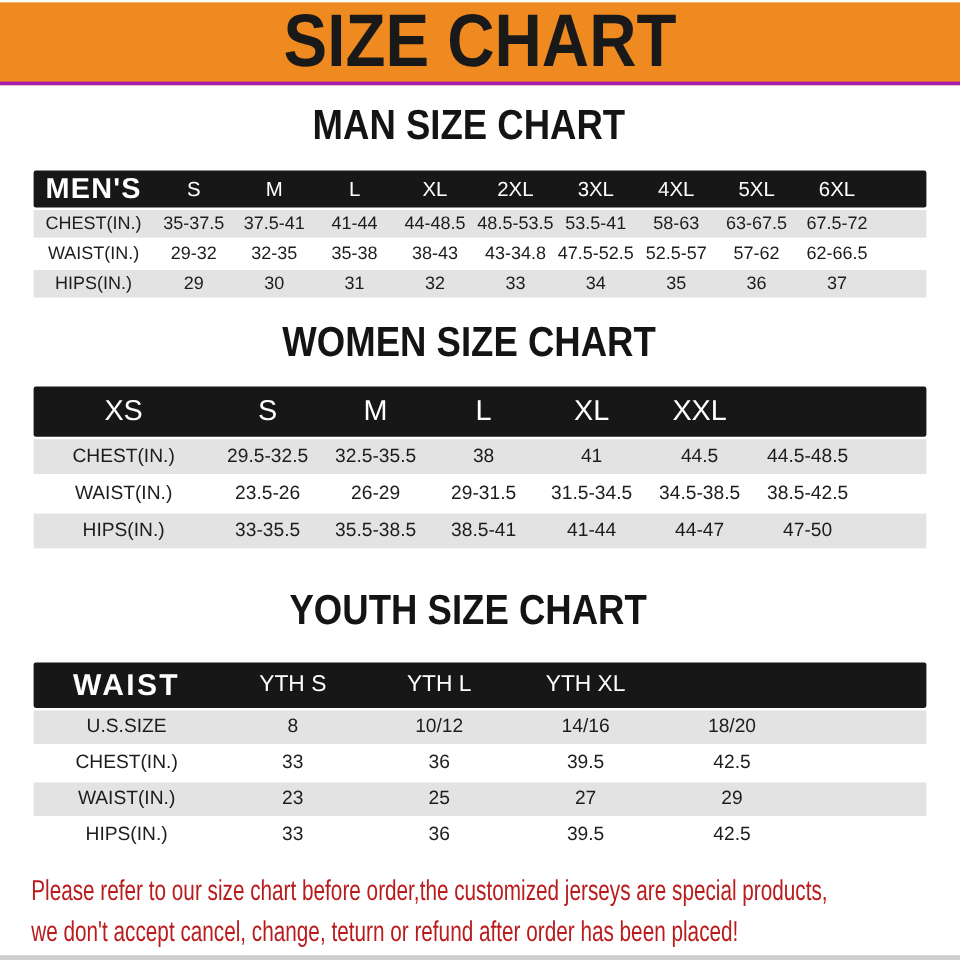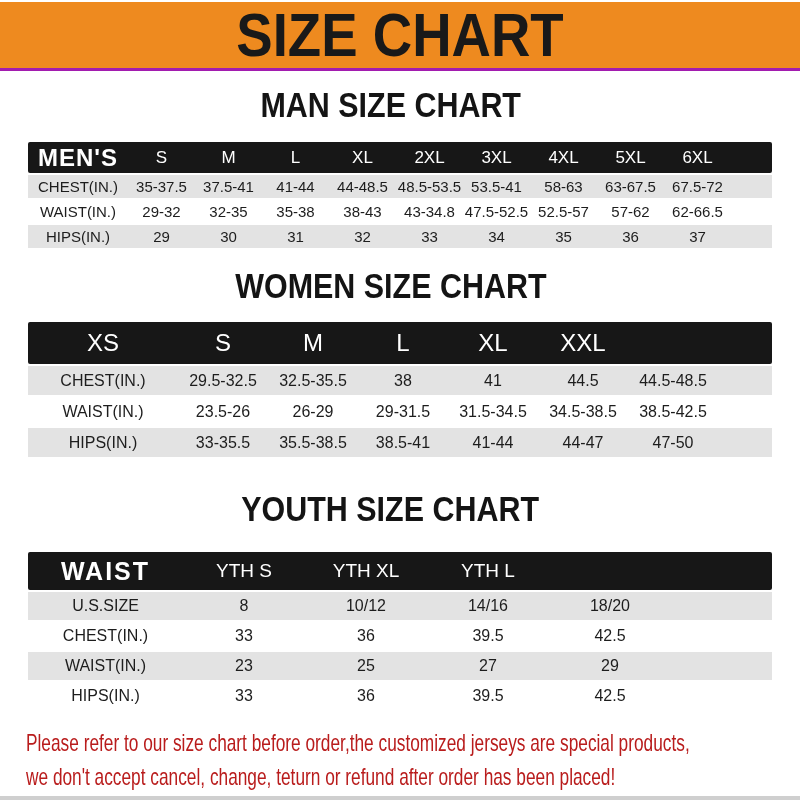--- a/index.html
+++ b/index.html
@@ -195,22 +195,22 @@
       </div>
     </div>
 
   <div class="section-title st-youth">
     <span class="st-text">YOUTH SIZE CHART</span>
   </div>
   <div class="sizetable t-youth">
       <div class="thead">
         <div class="corner-label">WAIST</div>
         <div class="col-head">YTH S</div>
+        <div class="col-head">YTH L</div>
         <div class="col-head">YTH XL</div>
-        <div class="col-head">YTH L</div>
         <div class="filler"></div>
       </div>
       <div class="trow row-gray">
         <div class="row-label">U.S.SIZE</div>
         <div class="cell">8</div>
         <div class="cell">10/12</div>
         <div class="cell">14/16</div>
         <div class="cell">18/20</div>
         <div class="filler"></div>
       </div>

